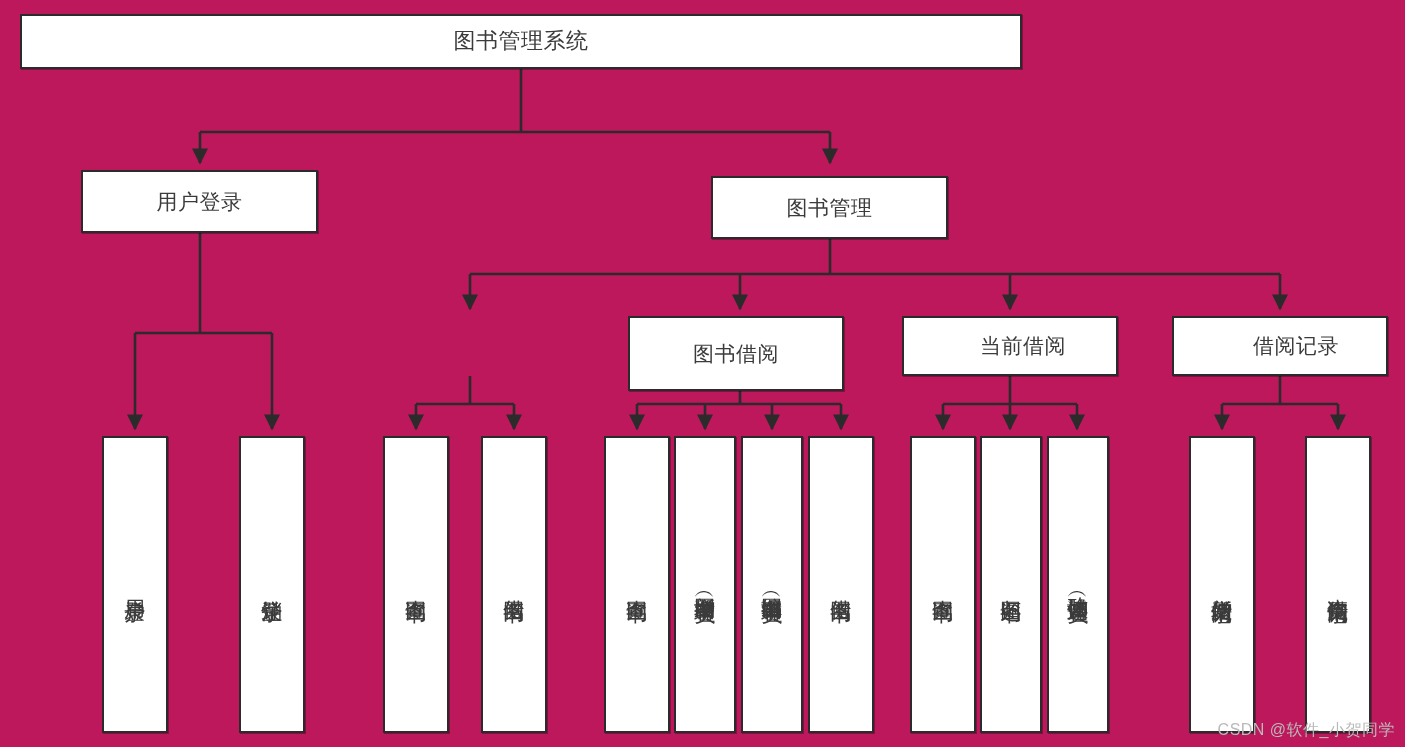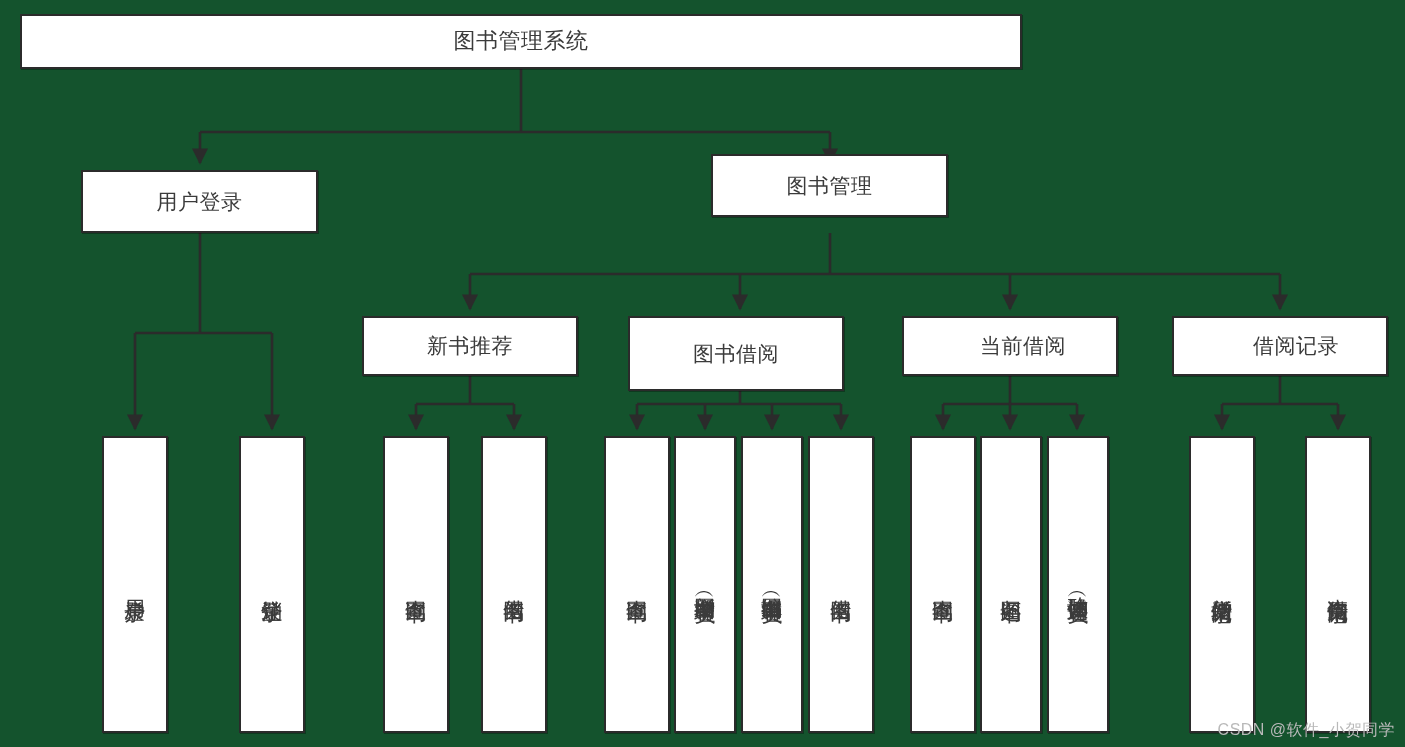--- a/index.html
+++ b/index.html
@@ -8,21 +8,21 @@
     padding: 0;
     background: #ffffff;
   }
   body {
     font-family: "Liberation Sans", "DejaVu Sans", sans-serif;
   }
   #canvas {
     position: relative;
     width: 1405px;
     height: 747px;
-    background: #14532d;
+    background: #be185d;
     overflow: hidden;
   }
   #edges {
     position: absolute;
     left: 0;
     top: 0;
     width: 1405px;
     height: 747px;
     pointer-events: none;
   }
@@ -136,27 +136,24 @@
   </svg>
 
   <div class="node h root" style="left:20px; top:14px; width:1002px; height:55px;">
     <span class="label">图书管理系统</span>
   </div>
 
   <div class="node h" style="left:81px; top:170px; width:237px; height:63px;">
     <span class="label">用户登录</span>
   </div>
 
-  <div class="node h" style="left:711px; top:154px; width:237px; height:63px;">
+  <div class="node h" style="left:711px; top:176px; width:237px; height:63px;">
     <span class="label">图书管理</span>
   </div>
 
-  <div class="node h" style="left:362px; top:316px; width:216px; height:60px;">
-    <span class="label">新书推荐</span>
-  </div>
 
   <div class="node h" style="left:628px; top:316px; width:216px; height:75px;">
     <span class="label">图书借阅</span>
   </div>
 
   <div class="node h" style="left:902px; top:316px; width:216px; height:60px;padding-left:26px;">
     <span class="label">当前借阅</span>
   </div>
 
   <div class="node h" style="left:1172px; top:316px; width:216px; height:60px;padding-left:32px;">

